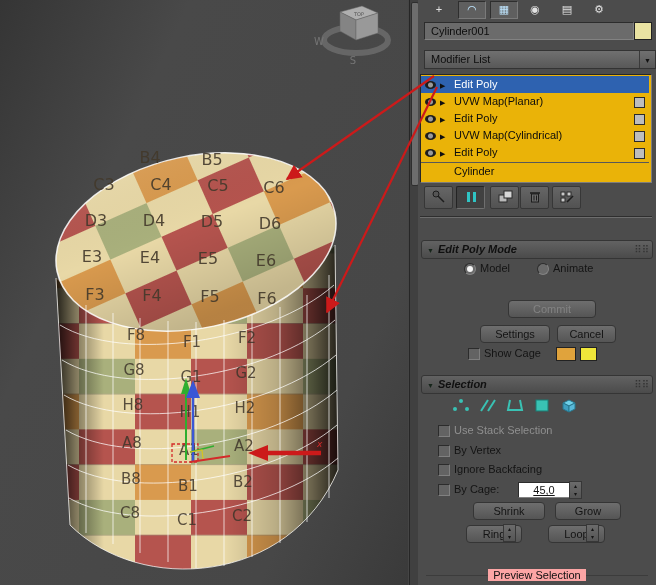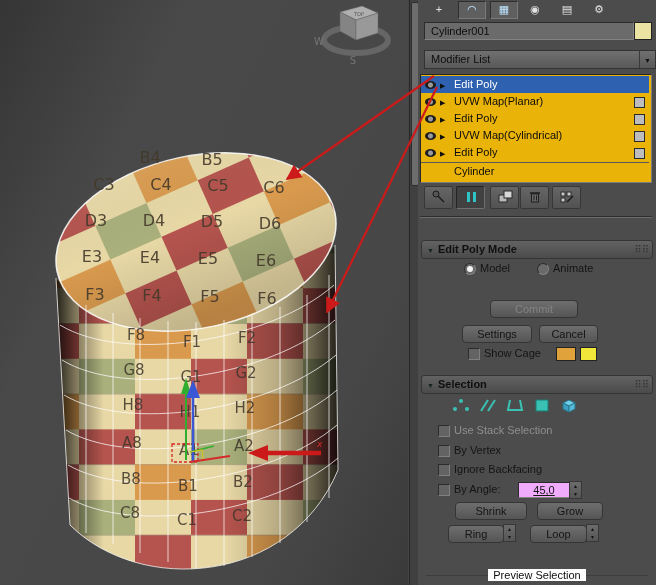--- a/index.html
+++ b/index.html
@@ -36,35 +36,35 @@
   .slabel{position:absolute;left:33px;top:0;white-space:nowrap;}
   .sq{position:absolute;right:4px;top:4px;width:9px;height:9px;background:#bdbdbd;border:1px solid #2a2a2a;}
   .tool{position:absolute;top:186px;width:27px;height:21px;background:linear-gradient(#666,#525252);
         border:1px solid #373737;border-radius:2px;text-align:center;}
   .tool.pressed{background:#414141;border-color:#242424 #6f6f6f #6f6f6f #242424;}
   .tool svg{margin-top:2px;}
   .hdiv{position:absolute;left:2px;top:216px;width:232px;height:0;border-top:1px solid #2e2e2e;border-bottom:1px solid #6d6d6d;}
   .roll{position:absolute;left:3px;width:230px;height:17px;background:linear-gradient(#626262,#4b4b4b);
         border:1px solid #353535;border-radius:3px;line-height:17px;}
   .roll .arr::before{content:"▼";font-size:7px;color:#16251a;margin:0 4px 0 5px;}
-  .roll .rtitle{font-weight:bold;color:#101010;}
+  .roll .rtitle{font-weight:bold;color:#101010;font-style:italic;}
   .roll .grip{position:absolute;right:3px;top:0;color:#343434;font-size:10px;}
   .roll .grip::before{content:"⠿⠿";}
   .btn{position:absolute;background:linear-gradient(#6e6e6e,#555);border:1px solid #353535;border-radius:4px;
-       text-align:center;color:#141414;height:16px;line-height:16px;}
+       text-align:center;color:#141414;height:16px;line-height:16px;margin-left:18px;}
   .btn.disabled{color:#838383;}
   .radio{position:absolute;width:10px;height:10px;border-radius:50%;background:#6a6a6a;
          border:1px solid;border-color:#2c2c2c #838383 #838383 #2c2c2c;}
   .radio.on::after{content:"";position:absolute;left:2px;top:2px;width:6px;height:6px;border-radius:50%;background:#f4f4f4;}
   .cb{position:absolute;width:10px;height:10px;background:#636363;
       border:1px solid;border-color:#2c2c2c #808080 #808080 #2c2c2c;}
   .lbl{position:absolute;white-space:nowrap;color:#141414;}
   .lbl.dis{color:#8f8f8f;}
   .ctext{position:absolute;left:0;width:100%;text-align:center;color:#0f0f0f;}
-  .numfield{position:absolute;background:#f0abfc;border:1px solid;border-color:#2c2c2c #828282 #828282 #2c2c2c;
+  .numfield{position:absolute;background:#ffffff;border:1px solid;border-color:#2c2c2c #828282 #828282 #2c2c2c;
             height:14px;line-height:14px;text-align:center;color:#161616;text-decoration:underline;}
   .spin{position:absolute;width:11px;height:16px;background:linear-gradient(#6b6b6b,#555);
         border:1px solid #373737;font-size:6px;line-height:8px;text-align:center;color:#151515;}
   .spin::before{content:"▴";display:block;height:8px;}
   .spin::after{content:"▾";display:block;height:8px;}
   .groupline{position:absolute;border-top:1px solid #3c3c3c;}
   .overlay{position:absolute;left:0;top:0;z-index:60;pointer-events:none;}
 </style>
 </head>
 <body>
@@ -356,34 +356,34 @@
     </svg>
   </div>
 
   <span class="cb" style="left:20px;top:425px"></span>
   <span class="lbl dis" style="left:36px;top:424px">Use Stack Selection</span>
   <span class="cb" style="left:20px;top:445px"></span>
   <span class="lbl" style="left:36px;top:444px">By Vertex</span>
   <span class="cb" style="left:20px;top:464px"></span>
   <span class="lbl" style="left:36px;top:463px">Ignore Backfacing</span>
   <span class="cb" style="left:20px;top:484px"></span>
-  <span class="lbl" style="left:36px;top:483px">By Angle:</span>
+  <span class="lbl" style="left:36px;top:483px">By Cage:</span>
   <div class="numfield" style="left:100px;top:482px;width:50px">45,0</div>
   <div class="spin" style="left:151px;top:481px"></div>
 
   <div class="btn" style="left:37px;top:502px;width:70px">Shrink</div>
   <div class="btn" style="left:119px;top:502px;width:64px">Grow</div>
   <div class="btn" style="left:30px;top:525px;width:54px">Ring</div>
   <div class="spin" style="left:85px;top:524px"></div>
   <div class="btn" style="left:112px;top:525px;width:55px">Loop</div>
   <div class="spin" style="left:168px;top:524px"></div>
 
   <div class="groupline" style="left:8px;top:575px;width:222px"></div>
   <div class="ctext" style="top:569px">
-    <span style="background:#ffffff;padding:0 5px">Preview Selection</span>
+    <span style="background:#fca5a5;padding:0 5px">Preview Selection</span>
   </div>
 </div>
 
 <svg class="overlay" width="656" height="585" viewBox="0 0 656 585">
   <defs>
     <marker id="arrowHead" viewBox="0 0 10 10" refX="9" refY="5" markerWidth="7" markerHeight="7" orient="auto-start-reverse">
       <path d="M0,0 L10,5 L0,10 z" fill="#cc1a1a"></path>
     </marker>
   </defs>
   <line x1="434" y1="76" x2="287" y2="179" stroke-width="2.2" marker-end="url(#arrowHead)" stroke="#cc1a1a"></line>

